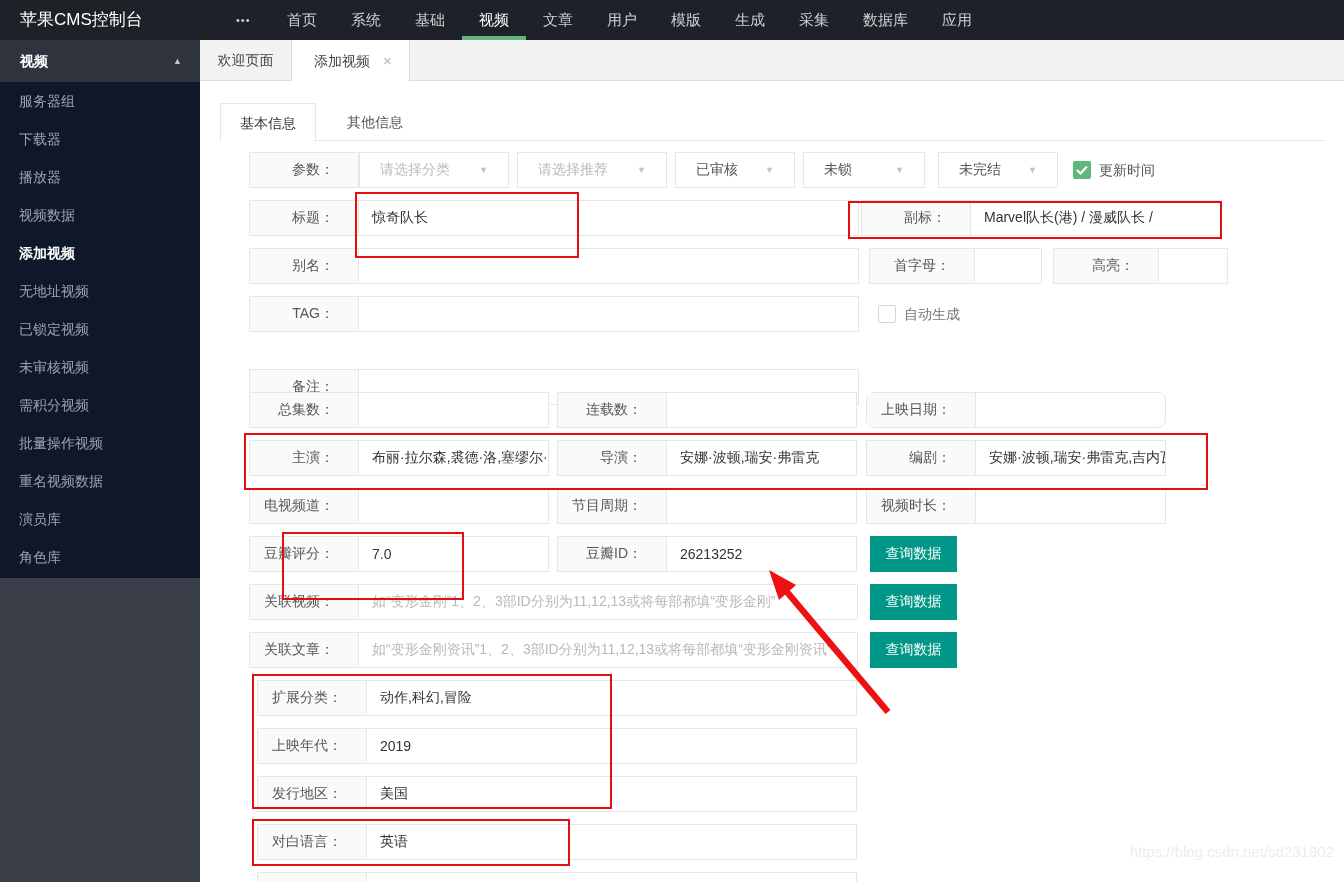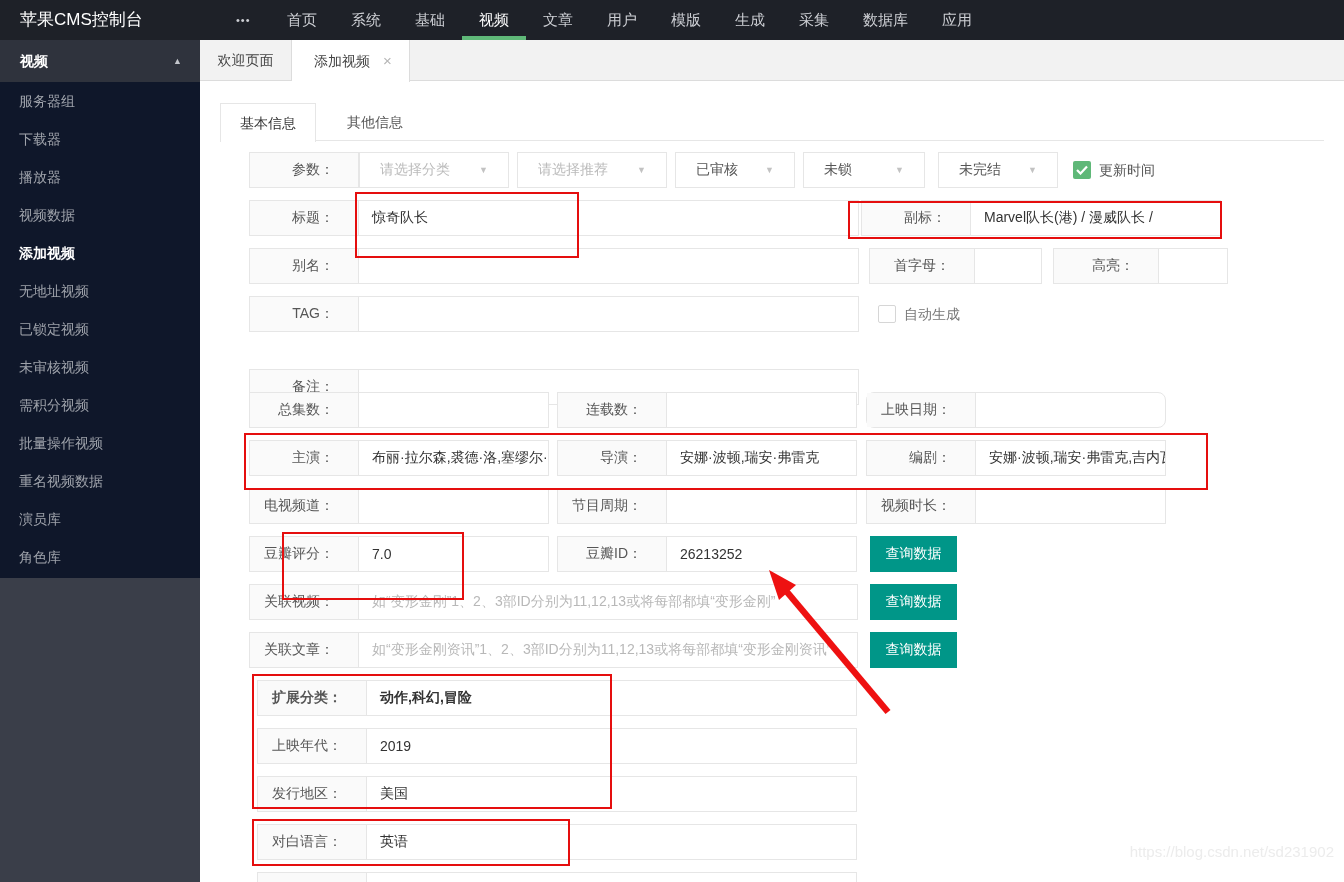--- a/index.html
+++ b/index.html
@@ -234,21 +234,21 @@
     <div class="val ph">如“变形金刚”1、2、3部ID分别为11,12,13或将每部都填“变形金刚”</div>
   </div>
   <button class="btn-query" style="left:870px;top:584px;">查询数据</button>
 
   <div class="cell" style="left:249px;top:632px;width:609px;">
     <div class="lbl" style="width:109px;">关联文章：</div>
     <div class="val ph">如“变形金刚资讯”1、2、3部ID分别为11,12,13或将每部都填“变形金刚资讯”</div>
   </div>
   <button class="btn-query" style="left:870px;top:632px;">查询数据</button>
 
-  <div class="cell" style="left:257px;top:680px;width:600px;font-weight:bold;">
+  <div class="cell" style="left:257px;top:680px;width:600px;">
     <div class="lbl" style="width:109px;">扩展分类：</div>
     <div class="val">动作,科幻,冒险</div>
   </div>
 
   <div class="cell" style="left:257px;top:728px;width:600px;">
     <div class="lbl" style="width:109px;">上映年代：</div>
     <div class="val">2019</div>
   </div>
 
   <div class="cell" style="left:257px;top:776px;width:600px;">

